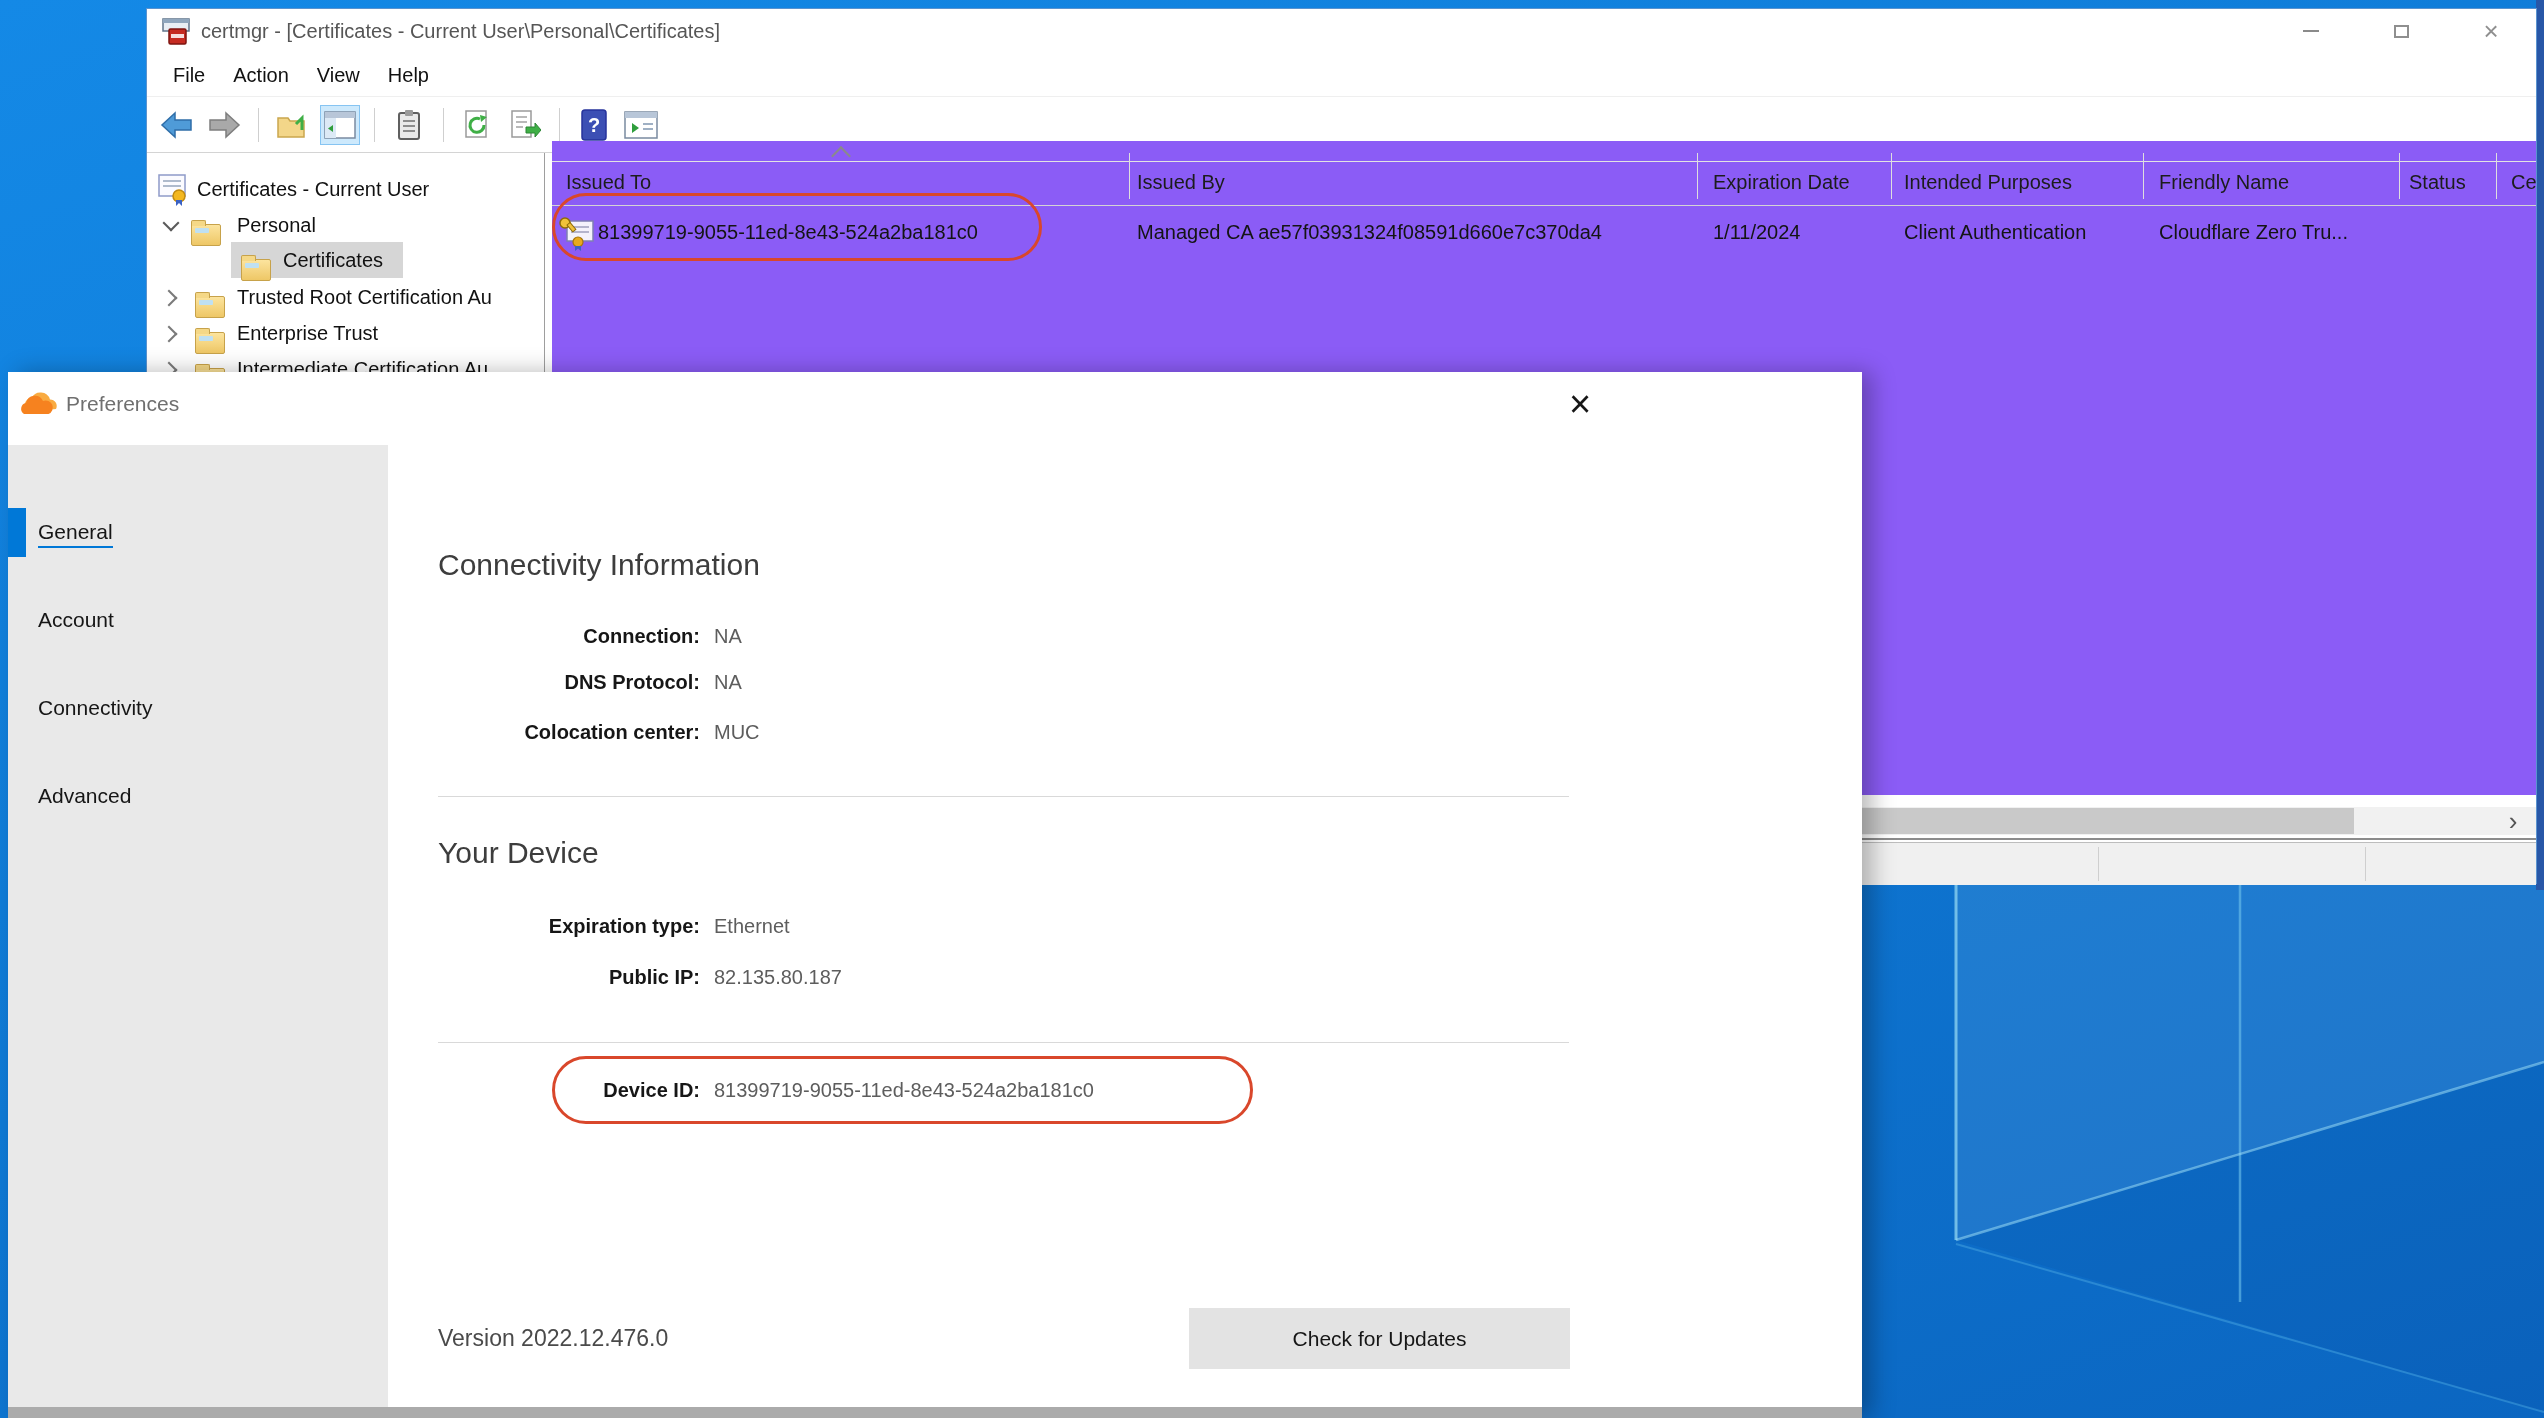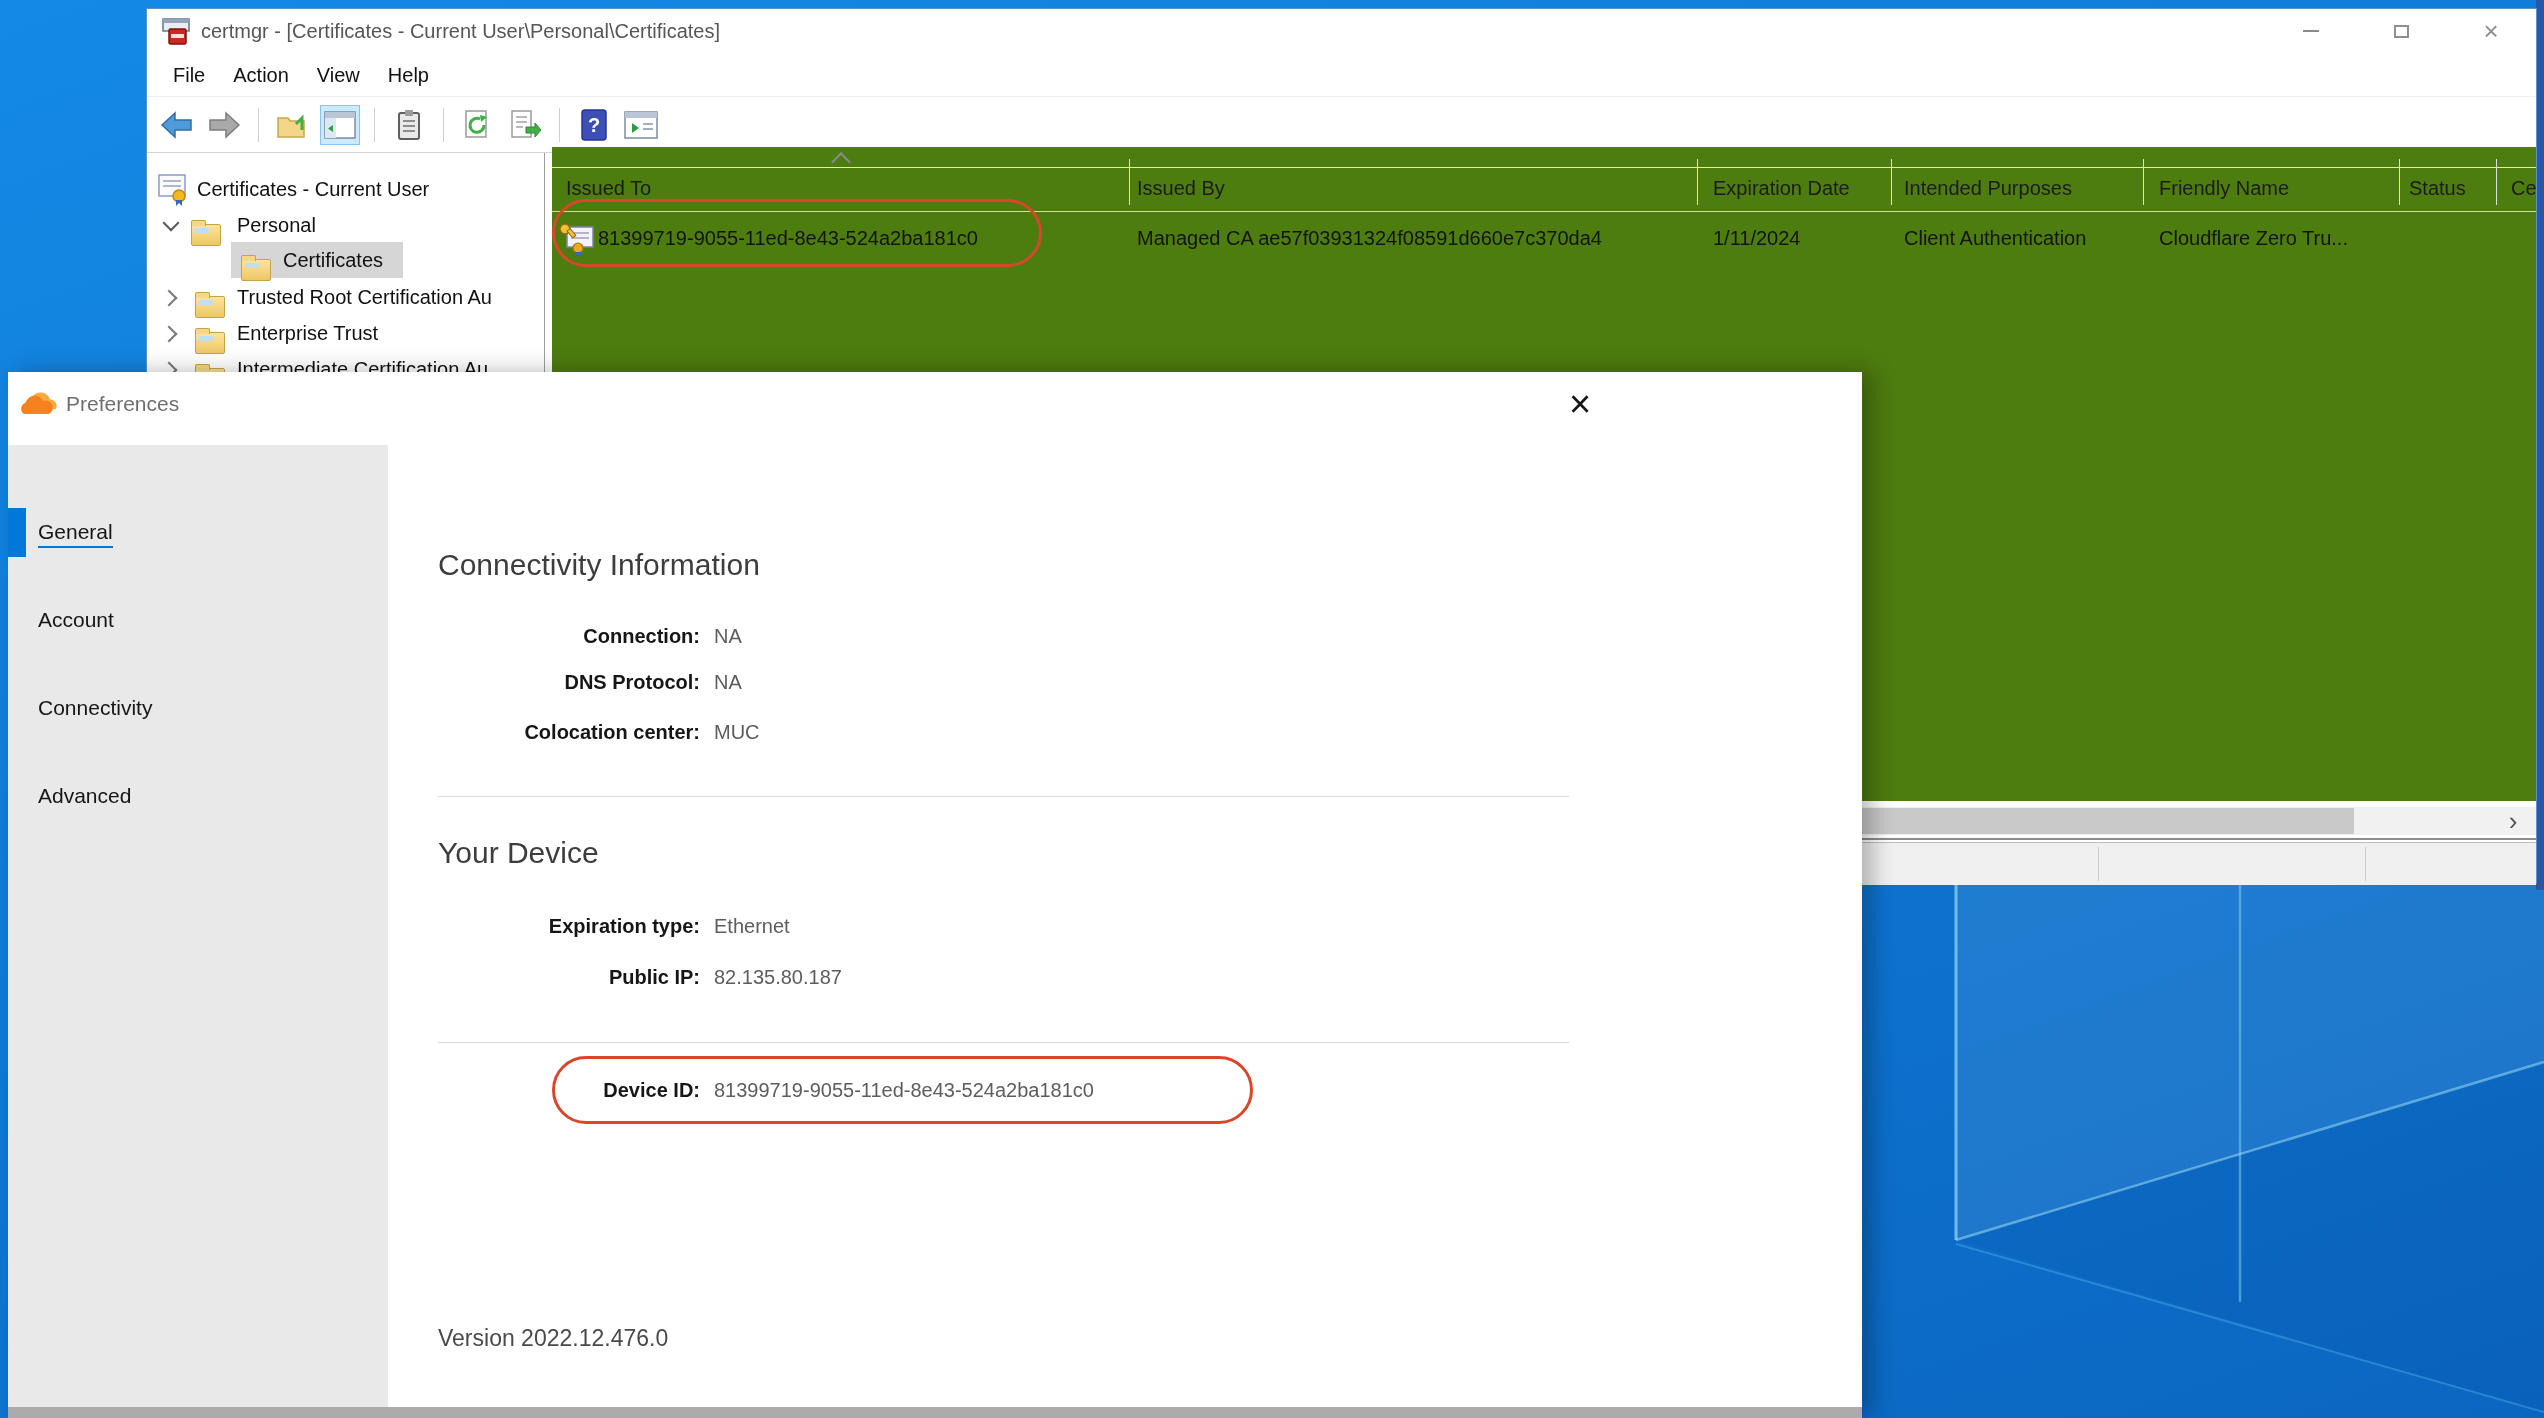--- a/index.html
+++ b/index.html
@@ -26,21 +26,21 @@
   
   .treepane{position:absolute;left:0;top:144px;width:398px;height:654px;background:#fff;border-right:1px solid #9e9e9e;overflow:hidden;box-sizing:border-box;}
   .titem{position:absolute;height:40px;display:flex;align-items:center;font-size:20px;color:#111;white-space:nowrap;}
   .chev-right{width:10px;height:10px;border-right:2px solid #7a7a7a;border-bottom:2px solid #7a7a7a;transform:rotate(-45deg);}
   .chev-down{width:10px;height:10px;border-right:2px solid #5a5a5a;border-bottom:2px solid #5a5a5a;transform:rotate(45deg);}
   .folder{position:relative;width:30px;height:22px;background:linear-gradient(#fce49e,#eec766);border:1px solid #c7a24a;border-radius:2px;box-sizing:border-box;}
   .folder::before{content:"";position:absolute;left:-1px;top:-5px;width:13px;height:5px;background:#f5d887;border:1px solid #c7a24a;border-bottom:none;border-radius:2px 2px 0 0;}
   .folder::after{content:"";position:absolute;left:3px;top:3px;width:14px;height:5px;background:#bfe0f2;border-radius:1px;}
   .thl{position:absolute;background:#d6d6d6;}
   
-  .listpane{position:absolute;left:405px;top:138px;right:0;height:654px;background:#4d7c0f;overflow:hidden;}
+  .listpane{position:absolute;left:405px;top:132px;right:0;height:654px;background:#8b5cf6;overflow:hidden;}
   .hline{position:absolute;height:1px;background:#e3e3e3;}
   .vline{position:absolute;width:1px;background:#dedede;}
   .hdr{position:absolute;top:26px;height:30px;line-height:30px;font-size:20px;color:#1c1c1c;white-space:nowrap;}
   .cell{position:absolute;top:70px;height:42px;line-height:42px;font-size:20px;color:#141414;white-space:nowrap;}
   .sortcaret{position:absolute;left:282px;top:8px;width:12px;height:12px;border-left:2px solid #8a8a8a;border-top:2px solid #8a8a8a;transform:rotate(45deg);}
   .red-ellipse{position:absolute;border:3px solid #d9472b;border-radius:36px;box-sizing:border-box;}
   
   .hscroll{position:absolute;left:405px;right:0;top:798px;height:28px;background:#f1f1f1;}
   .hthumb{position:absolute;left:0;top:1px;width:1802px;height:26px;background:#c9c9c9;}
   .harrow{position:absolute;right:0;top:0;width:46px;height:28px;display:flex;align-items:center;justify-content:center;
@@ -302,16 +302,17 @@
     <span class="frow-label" style="top:590px;">Public IP:</span>
     <span class="frow-value" style="top:590px;">82.135.80.187</span>
 
     <div class="divider" style="top:670px;"></div>
 
     <span class="frow-label" style="top:703px;">Device ID:</span>
     <span class="frow-value" style="top:703px;">81399719-9055-11ed-8e43-524a2ba181c0</span>
     <div class="red-ellipse" style="left:544px;top:684px;width:701px;height:68px;"></div>
 
     <span class="version">Version 2022.12.476.0</span>
+    <div class="update-btn">Check for Updates</div>
     <div class="dlg-bottom"></div>
   </div>
 
 </div>
 
 </body></html>

